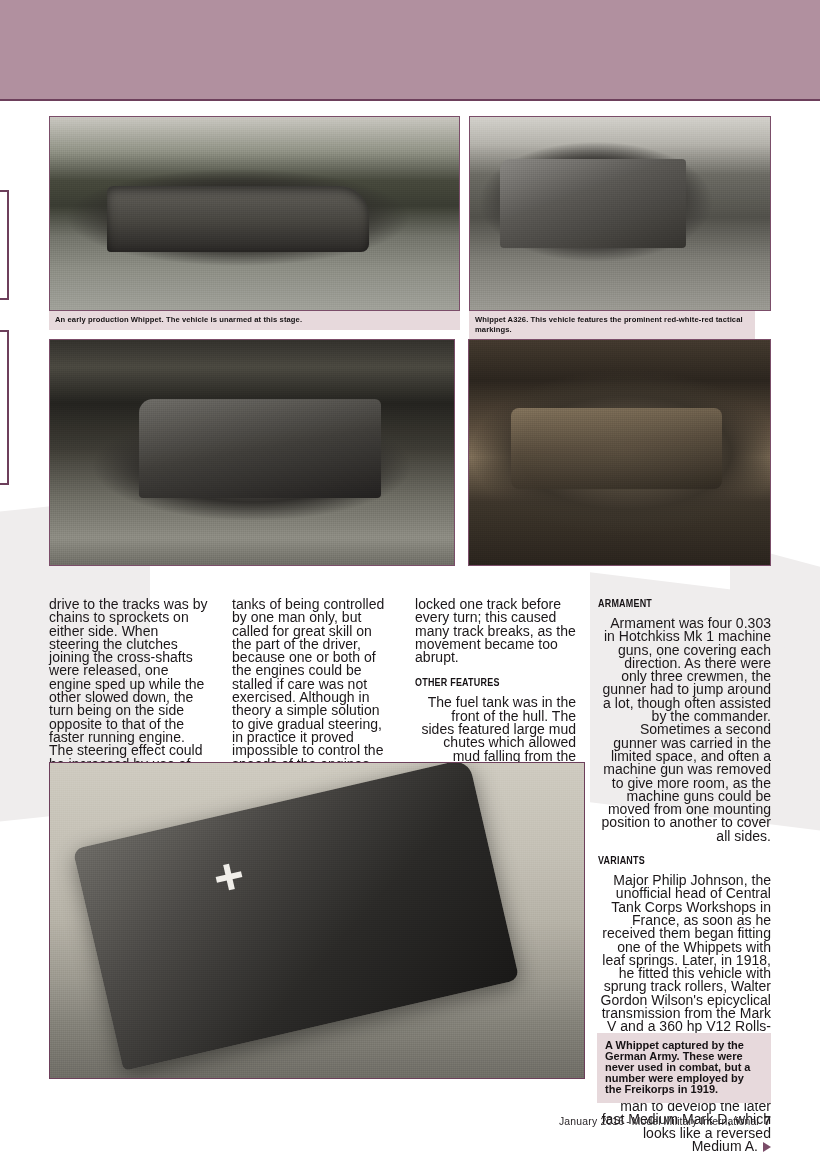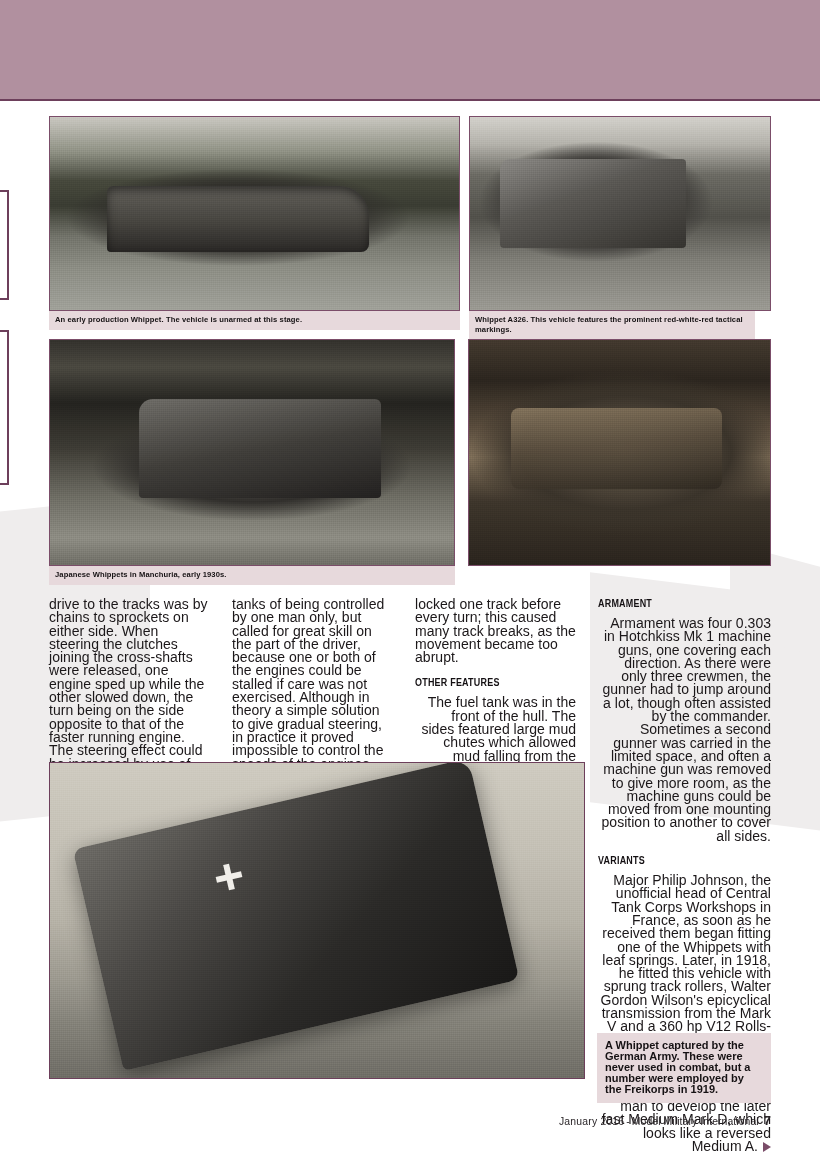--- a/index.html
+++ b/index.html
@@ -325,21 +325,20 @@
           <div class="ph-grain"></div>
       </div>
       <div class="caption-bar">Whippet A326. This vehicle features the prominent red-white-red tactical markings.</div>
     </div>
 
     <div class="figure" id="fig-3">
       <div class="photo">
         <div class="ph ph3"></div>
           <div class="ph-grain"></div>
       </div>
-      <div class="caption-bar">Japanese Whippets in Manchuria, early 1930s.</div>
     </div>
 
     <div class="figure" id="fig-4">
       <div class="photo">
         <div class="ph ph4"></div>
           <div class="ph-grain"></div>
       </div>
     </div>
 
     <div class="cols">

